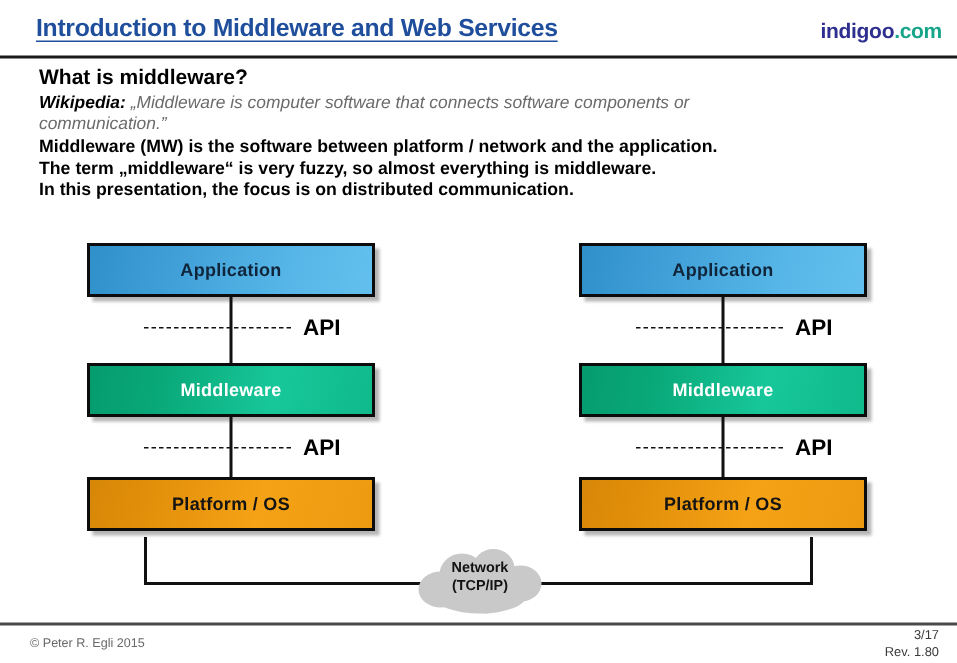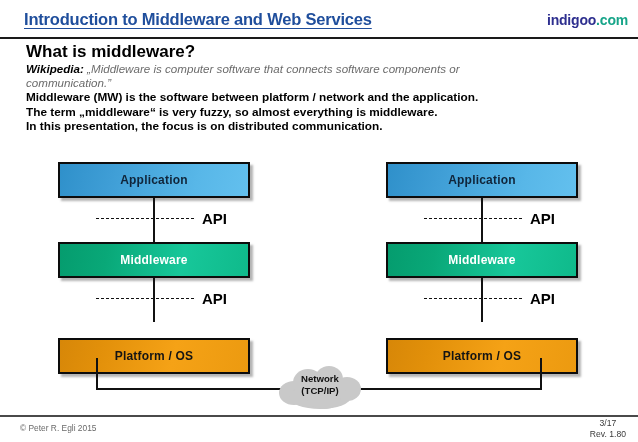--- a/index.html
+++ b/index.html
@@ -56,21 +56,21 @@
   }
 
   
   #body-text {
     position: absolute;
     left: 26px;
     top: 43px;
     width: 590px;
   }
   #lead-question {
-    font-size: 17px;
+    font-size: 14px;
     font-weight: bold;
     color: #000;
     line-height: 17px;
     margin-bottom: 2px;
   }
   .quote-line {
     font-size: 11.6px;
     font-style: italic;
     color: #6b6b6b;
     line-height: 14px;
@@ -124,21 +124,21 @@
   }
   .box-application .layer-label { color: #10253a; }
 
   .box-middleware {
     top: 92px;
     background: linear-gradient(100deg, #059c6e 0%, #09a878 25%, #17c79a 65%, #0fba8b 100%);
   }
   .box-middleware .layer-label { color: #ffffff; }
 
   .box-platform {
-    top: 188px;
+    top: 168px;
     background: linear-gradient(105deg, #d78708 0%, #e2900a 22%, #f5a216 60%, #ec9a10 100%);
   }
   .box-platform .layer-label { color: #141414; }
 
   
   .connector-v {
     position: absolute;
     left: 95px;
     width: 2px;
     background: #111;
@@ -215,21 +215,21 @@
     left: 20px;
     top: 423px;
     font-size: 8.4px;
     color: #6a6a6a;
     white-space: nowrap;
   }
   #footer-meta {
     position: absolute;
     right: 12px;
     top: 418px;
-    text-align: center;
+    text-align: right;
     font-size: 8.6px;
     color: #3a3a3a;
     line-height: 11px;
   }
 </style>
 </head>
 <body>
 
 <div id="slide-header">
   <div id="header-title">Introduction to Middleware and Web Services</div>

